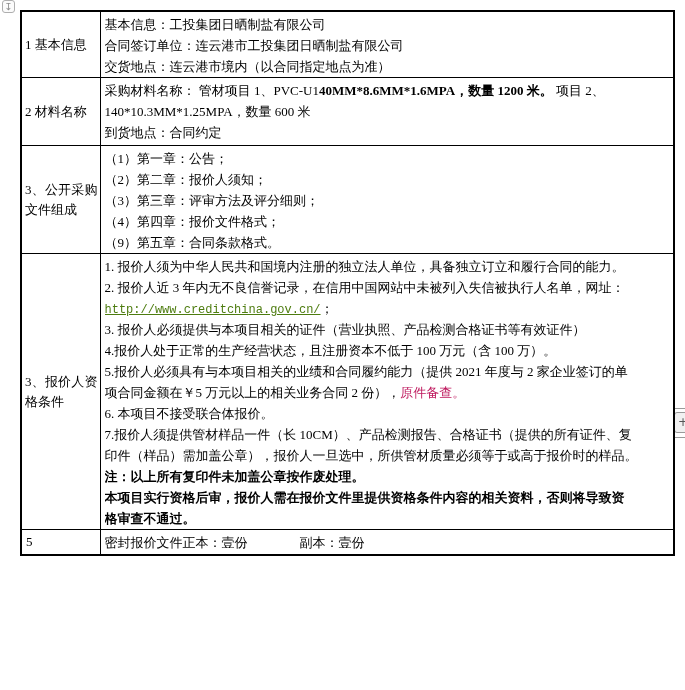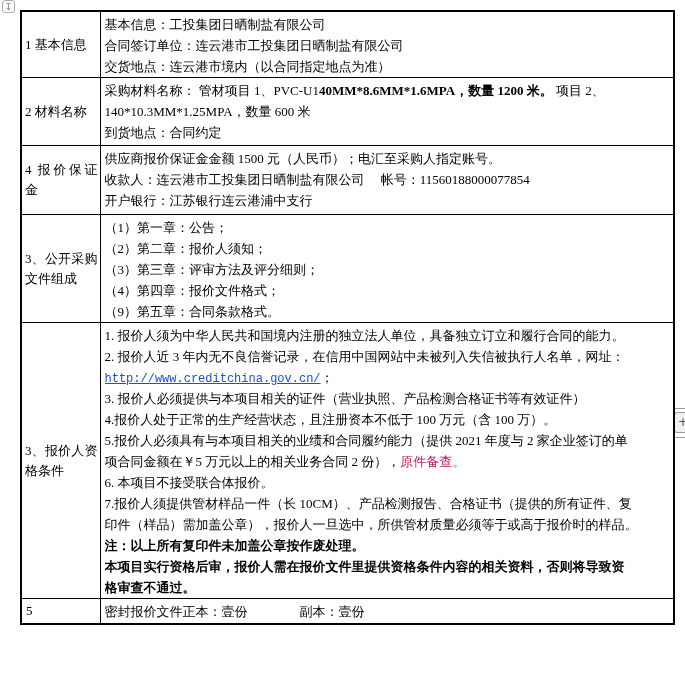--- a/index.html
+++ b/index.html
@@ -26,21 +26,21 @@
 
   th.seq{width:79px;height:24px;text-align:left;vertical-align:middle;padding-left:5px;letter-spacing:5px;}
   th.hdr{text-align:left;vertical-align:middle;padding-left:5px;letter-spacing:4px;}
 
   td.lab{vertical-align:middle;padding:0 2px 0 3px;line-height:20px;text-align:justify;}
   td.cnt{padding:2px 0 0 4px;line-height:21px;}
   .ln{height:21px;white-space:nowrap;overflow:hidden;}
   .b{font-weight:bold;}
   .red{color:#be185d;}
   .bold-line{font-weight:bold;}
-  a.url{color:#1d4ed8;font-family:"Liberation Mono",monospace;font-size:12px;
+  a.url{color:#4d7c0f;font-family:"Liberation Mono",monospace;font-size:12px;
         text-decoration:underline;cursor:pointer;}
 
   
   tr.r-h  td, tr.r-h  th{height:24px;}
   tr.r-0 td{height:66px;}
   tr.r-1 td{height:68px;}
   tr.r-2 td{height:48px;}
   tr.r-3 td{height:69px;}
   tr.r-4 td{height:105px;}
   tr.r-5 td{height:273px;}
@@ -78,28 +78,20 @@
     <tr class="r-1">
       <td class="lab">2 材料名称</td>
       <td class="cnt">
         <div class="ln"><span>采购材料名称： 管材项目 1、PVC-U1</span><span class="b">40MM*8.6MM*1.6MPA，数量 1200 米。</span><span> 项目 2、</span></div>
         <div class="ln">140*10.3MM*1.25MPA，数量 600 米</div>
         <div class="ln">到货地点：合同约定</div>
       </td>
     </tr>
 
 
-    <tr class="r-3">
-      <td class="lab">4 报价保证金</td>
-      <td class="cnt">
-        <div class="ln">供应商报价保证金金额 1500 元（人民币）；电汇至采购人指定账号。</div>
-        <div class="ln">收款人：连云港市工投集团日晒制盐有限公司　 帐号：11560188000077854</div>
-        <div class="ln">开户银行：江苏银行连云港浦中支行</div>
-      </td>
-    </tr>
 
     <tr class="r-4">
       <td class="lab">3、公开采购文件组成</td>
       <td class="cnt">
         <div class="ln">（1）第一章：公告；</div>
         <div class="ln">（2）第二章：报价人须知；</div>
         <div class="ln">（3）第三章：评审方法及评分细则；</div>
         <div class="ln">（4）第四章：报价文件格式；</div>
         <div class="ln">（9）第五章：合同条款格式。</div>
       </td>

